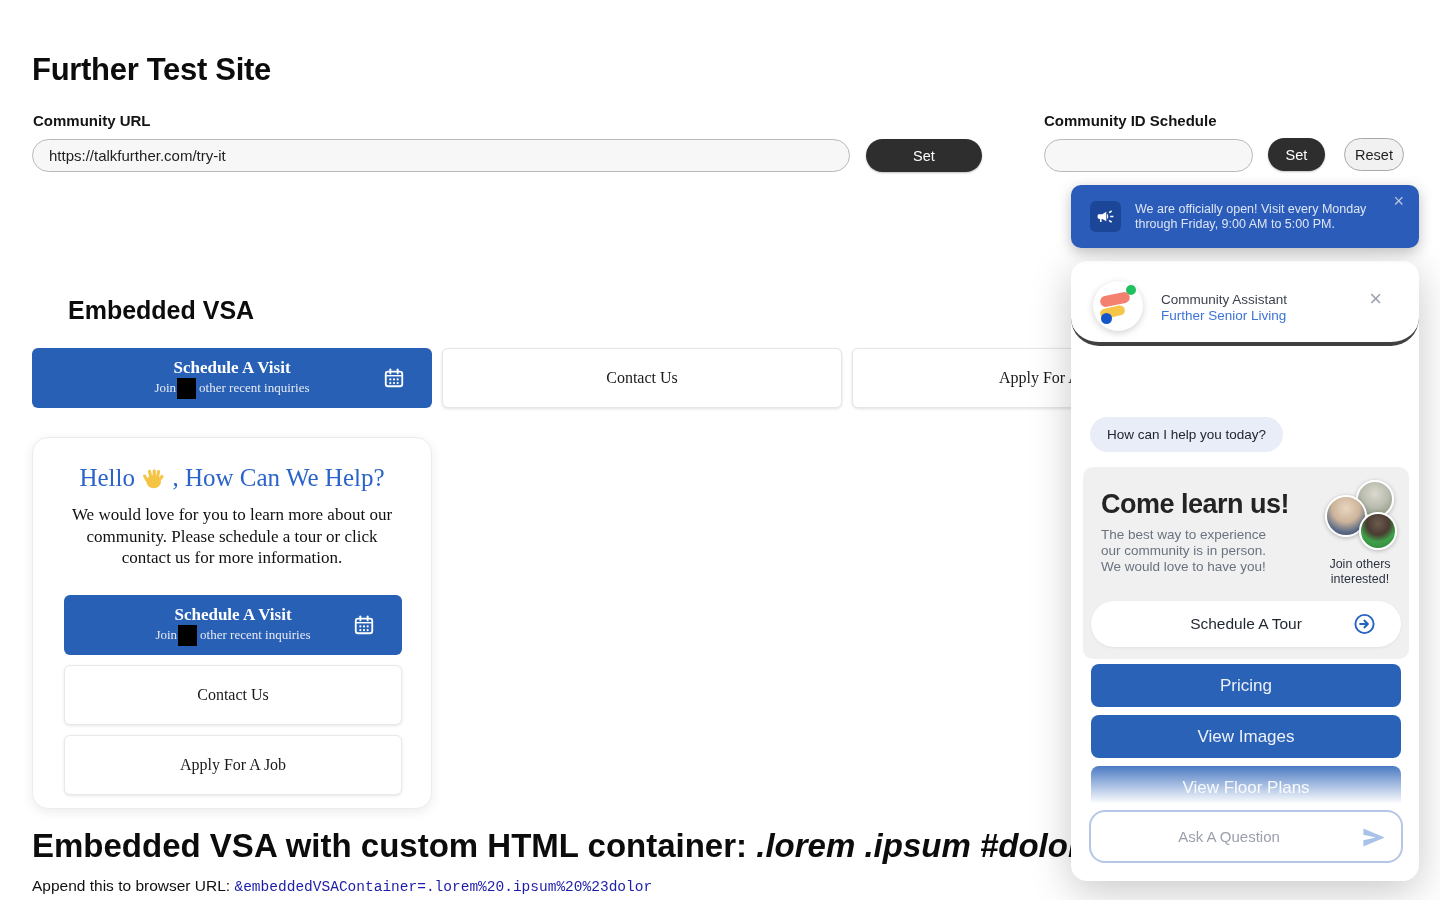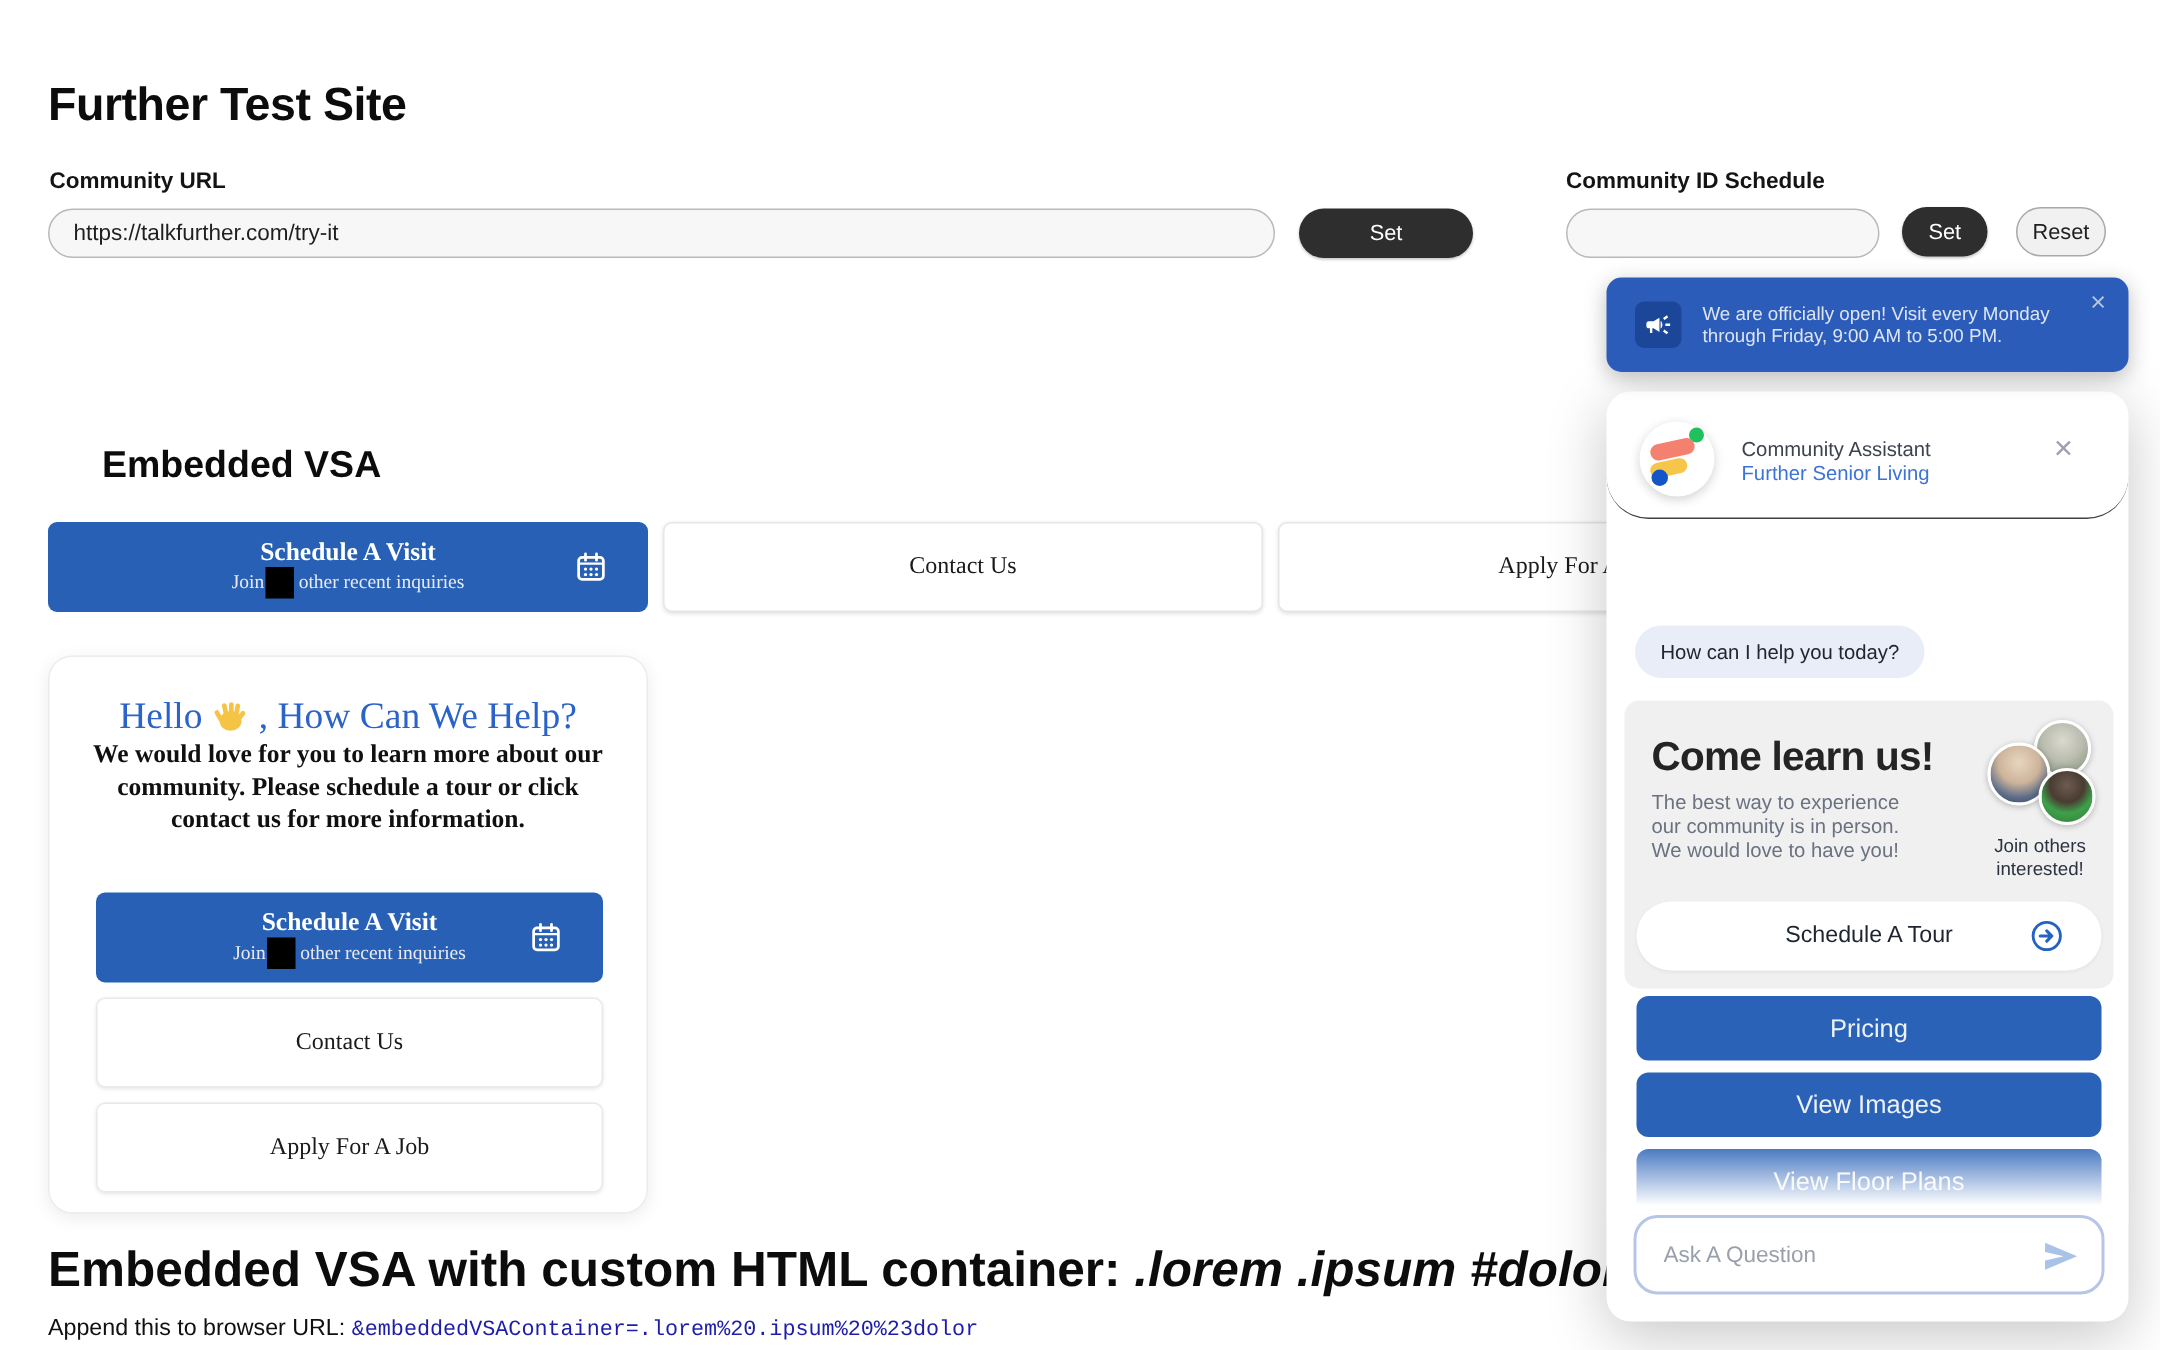--- a/index.html
+++ b/index.html
@@ -19,37 +19,37 @@
   .vsa-row-btn { position:absolute; top:348px; width:400px; height:60px; border-radius:6px; display:flex; flex-direction:column; align-items:center; justify-content:center; cursor:pointer; font-family:"Liberation Serif", serif; }
   .vsa-blue { background:#2760b5; color:#ffffff; }
   .vsa-white { background:#ffffff; border:1px solid #e6e6e6; box-shadow:0 1px 3px rgba(0,0,0,.12); color:#1a1a1a; font-size:16px; }
   .vsa-title { font-size:17px; font-weight:700; color:#fff; }
   .vsa-sub { font-size:13px; color:#e8eaf3; line-height:15px; white-space:nowrap; }
   .redact { display:inline-block; width:19px; height:21px; background:#000; vertical-align:-7px; margin:0 3px 0 1px; }
   .cal-icon { position:absolute; right:27px; top:50%; transform:translateY(-50%); width:22px; height:22px; }
 
   .hello-card { position:absolute; left:32px; top:437px; width:400px; height:372px; background:#fff; border:1px solid #ececec; border-radius:16px; box-shadow:0 3px 12px rgba(0,0,0,.08); font-family:"Liberation Serif", serif; }
   .hello-heading { position:absolute; top:26px; left:0; right:0; text-align:center; font-size:25px; color:#2a63c9; font-weight:400; }
-  .hello-body { position:absolute; top:54px; left:28px; right:28px; text-align:center; font-size:17px; line-height:21.5px; color:#101010;font-weight:bold; }
+  .hello-body { position:absolute; top:66px; left:28px; right:28px; text-align:center; font-size:17px; line-height:21.5px; color:#101010; }
   .card-btn { position:absolute; left:31px; width:338px; height:60px; border-radius:6px; display:flex; flex-direction:column; align-items:center; justify-content:center; cursor:pointer; font-family:"Liberation Serif", serif; }
   .card-btn.white { background:#fff; border:1px solid #e9e9e9; box-shadow:0 1px 3px rgba(0,0,0,.10); font-size:16px; color:#1a1a1a; }
 
   .h2b { position:absolute; left:32px; top:827px; font-size:33px; font-weight:700; color:#0c0c0c; }
   .h2b .it { font-style:italic; }
   .append-line { position:absolute; left:32px; top:877px; font-size:15.5px; color:#101010; }
   .append-line code { font-family:"Liberation Mono","DejaVu Sans Mono",monospace; font-size:14.5px; color:#1d1daa; }
 
   
   .banner { position:absolute; left:1071px; top:185px; width:348px; height:63px; background:#2b5cb9; border-radius:10px; box-shadow:0 4px 14px rgba(0,0,0,.25); z-index:20; }
   .banner-iconbox { position:absolute; left:19px; top:16px; width:31px; height:31px; background:#1c4697; border-radius:6px; display:flex; align-items:center; justify-content:center; }
   .banner-text { position:absolute; left:64px; top:17px; width:250px; font-size:12.5px; line-height:14.5px; color:#dde5f4; }
   .banner-close { position:absolute; right:15px; top:7px; font-size:18px; color:#b8c5dd; cursor:pointer; line-height:18px; }
 
   .chat-panel { position:absolute; left:1071px; top:261px; width:348px; height:620px; background:#fff; border-radius:16px; box-shadow:0 10px 40px rgba(0,0,0,.22); z-index:15; overflow:hidden; }
-  .chat-header { position:absolute; top:0; left:0; right:0; height:85px; border-bottom:1px solid #404040;border-radius:28px; }
+  .chat-header { position:absolute; top:0; left:0; right:0; height:85px; border-bottom:4px solid #404040;border-radius:28px; }
   .logo-circle { position:absolute; left:22px; top:20px; width:50px; height:50px; border-radius:50%; background:#fff; box-shadow:0 2px 7px rgba(0,0,0,.18); }
   .logo-green { position:absolute; width:10px; height:10px; border-radius:50%; background:#1fc05e; top:4px; right:7px; }
   .logo-red { position:absolute; width:30px; height:11px; border-radius:6px; background:#f48170; top:13px; left:7px; transform:rotate(-12deg); }
   .logo-yellow { position:absolute; width:25px; height:10px; border-radius:5px; background:#f6c64a; top:26px; left:7px; transform:rotate(-12deg); }
   .logo-blue { position:absolute; width:11px; height:11px; border-radius:50%; background:#1455c8; bottom:7px; left:8px; }
   .chat-name { position:absolute; left:90px; top:31px; font-size:13.5px; color:#3d434e; }
   .chat-link { position:absolute; left:90px; top:47px; font-size:13.5px; color:#3d73d9; cursor:pointer; }
   .chat-close { position:absolute; right:37px; top:27px; font-size:22px; color:#9ca3af; cursor:pointer; line-height:22px; }
 
   .bubble { position:absolute; left:19px; top:156px; background:#e8edf8; border-radius:18px; padding:10px 17px; font-size:13.5px; color:#21262e; }
@@ -62,21 +62,21 @@
   .avatar.top { width:38px; height:38px; left:273px; top:13px; background:radial-gradient(circle at 50% 35%, #dcd9d0 0%, #b9bcae 48%, #8f9b85 85%); z-index:1; }
   .avatar.bot { width:38px; height:38px; left:276px; top:45px; background:radial-gradient(circle at 50% 28%, #6d5b4e 0%, #4a3c33 38%, #3fa04a 62%, #2e7d36 100%); z-index:3; }
   .avatar-caption { position:absolute; left:222px; top:90px; width:110px; text-align:center; font-size:12.5px; line-height:15px; color:#2b3340; }
   .tour-btn { position:absolute; left:8px; top:134px; width:310px; height:46px; background:#fff; border:none; border-radius:23px; font-size:15.5px; color:#1f2530; font-family:"Liberation Sans", sans-serif; cursor:pointer; box-shadow:0 1px 3px rgba(0,0,0,.06); }
   .tour-arrow { position:absolute; right:25px; top:50%; transform:translateY(-50%); width:23px; height:23px; }
 
   .quick-btn { position:absolute; left:20px; width:310px; height:43px; background:#2a62b8; color:#edf1f8; border:none; border-radius:8px; font-size:17px; font-family:"Liberation Sans", sans-serif; cursor:pointer; }
   .fade-overlay { position:absolute; left:0; right:0; top:498px; height:56px; background:linear-gradient(to bottom, rgba(255,255,255,0) 0%, #ffffff 80%); pointer-events:none; z-index:5; }
 
   .ask-wrap { position:absolute; left:18px; top:549px; width:314px; height:53px; border:2px solid #b6c6e7; border-radius:16px; background:#fff; z-index:6; }
-  .ask-input { position:absolute; left:18px; top:0; width:240px; height:49px; border:none; outline:none; font-size:15px; color:#30353d; font-family:"Liberation Sans", sans-serif; background:transparent; }
+  .ask-input { position:absolute; left:18px; top:0; width:240px; height:49px; border:none; outline:none; font-size:15px; color:#30353d; font-family:"Liberation Sans", sans-serif; background:transparent;text-align:center; }
   .ask-input::placeholder { color:#9aa0ab; }
   .send-icon { position:absolute; right:14px; top:12px; width:27px; height:27px; cursor:pointer; }
 </style>
 </head>
 <body>
 
 <div class="stage">
 
   <h1 class="page-title">Further Test Site</h1>
 

